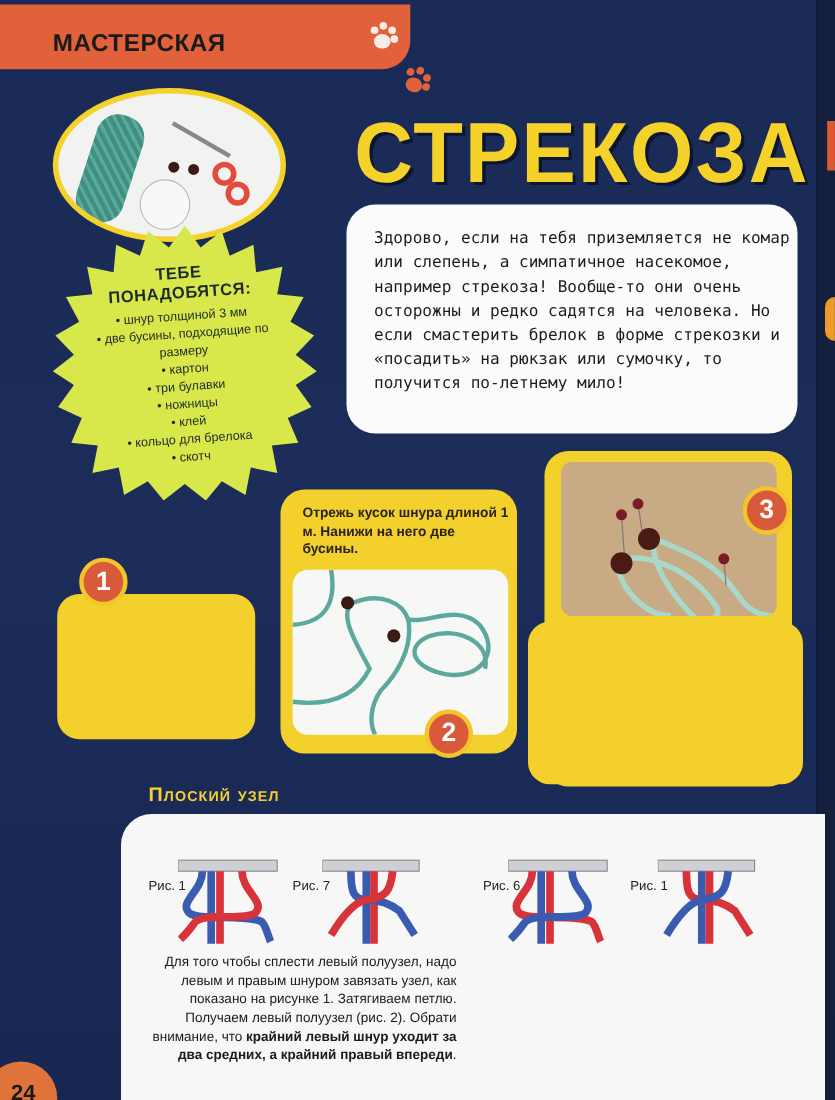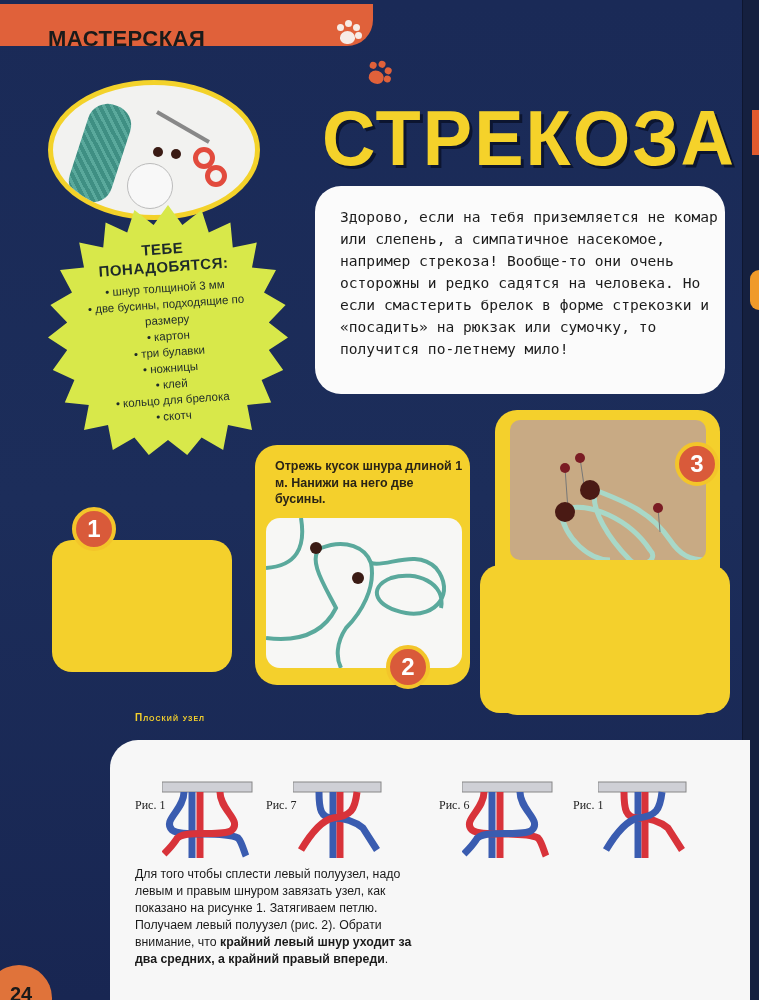--- a/index.html
+++ b/index.html
@@ -1,21 +1,21 @@
 <!DOCTYPE html>
 <html><head>
 <meta charset="utf-8">
 <style>
   * { box-sizing: border-box; margin: 0; padding: 0; }
   body { width: 759px; height: 1000px; overflow: hidden; background: #1b2b55; font-family: "DejaVu Sans", sans-serif; }
   .page { position: relative; width: 759px; height: 1000px; background: linear-gradient(180deg, #1a2a57 0%, #1c2d5a 50%, #182652 100%); overflow: hidden; }
   .spine { position: absolute; left: 742px; top: 0; width: 17px; height: 1000px; background: #15203f; border-left: 1px solid #0e1630; }
   .spine-red { position: absolute; left: 752px; top: 110px; width: 7px; height: 45px; background: #e05a2e; }
   .spine-orange { position: absolute; left: 750px; top: 270px; width: 9px; height: 40px; border-radius: 20px 0 0 20px; background: #f09a2a; }
-  .header-bar { position: absolute; left: 0; top: 4px; width: 373px; height: 42px; background: #e0613a; border-radius: 0 0 26px 0; }
+  .header-bar { position: absolute; left: 0; top: 4px; width: 373px; height: 59px; background: #e0613a; border-radius: 0 0 26px 0; }
   .header-title { position: absolute; left: 48px; top: 22px; font-family: "Liberation Sans", sans-serif; font-weight: bold; font-size: 22px; color: #1a1a1a; letter-spacing: 0.5px; }
   .paw { position: absolute; width: 28px; height: 28px; }
   .paw .pad { position: absolute; left: 6px; top: 11px; width: 15px; height: 13px; border-radius: 50% 50% 45% 45%; }
   .paw .toe { position: absolute; width: 7px; height: 7px; border-radius: 50%; }
   .paw .t1 { left: 3px; top: 4px; } .paw .t2 { left: 11px; top: 0px; } .paw .t3 { left: 19px; top: 4px; } .paw .t4 { left: 21px; top: 12px; }
   .paw-white .pad, .paw-white .toe { background: #f7ece6; }
   .paw-orange .pad, .paw-orange .toe { background: #e0613a; }
   .main-title { position: absolute; left: 322px; top: 96px; font-family: "Liberation Sans", sans-serif; font-weight: bold; font-size: 74px; color: #f5d22a; letter-spacing: 2px; text-shadow: 3px 3px 0 #0c1530; transform: scaleY(1.05); }
   .supplies-photo { position: absolute; left: 48px; top: 80px; width: 212px; height: 140px; border-radius: 50%; background: #f2f2f0; border: 5px solid #f3d22a; overflow: hidden; }
   .yarn { position: absolute; left: 25px; top: 18px; width: 44px; height: 100px; background: repeating-linear-gradient(45deg, #3f8f83 0 4px, #5aa99c 4px 7px); border-radius: 20px; transform: rotate(18deg); }
@@ -31,26 +31,26 @@
   .intro-box { position: absolute; left: 315px; top: 186px; width: 410px; height: 208px; background: #fbfbfb; border-radius: 26px; }
   .intro-text { position: absolute; left: 340px; top: 206px; width: 380px; font-family: "DejaVu Sans Mono", monospace; font-size: 14.6px; line-height: 22px; color: #1c1c1c; }
   .step-badge { position: absolute; width: 44px; height: 44px; border-radius: 50%; background: #d95a3a; border: 4px solid #f3c52a; color: #fff; font-family: "Liberation Sans", sans-serif; font-weight: bold; font-size: 24px; text-align: center; line-height: 36px; }
   .step1-box { position: absolute; left: 52px; top: 540px; width: 180px; height: 132px; background: #f4d02c; border-radius: 20px; }
   .step-text { position: absolute; font-family: "Liberation Sans", sans-serif; font-size: 12.5px; line-height: 16.5px; color: #2a2416; font-weight: bold; }
   .step2-box { position: absolute; left: 255px; top: 445px; width: 215px; height: 240px; background: #f4d02c; border-radius: 22px; }
   .step2-photo { position: absolute; left: 266px; top: 518px; width: 196px; height: 150px; background: #f7f7f5; border-radius: 14px; overflow: hidden; }
   .step3-box { position: absolute; left: 495px; top: 410px; width: 225px; height: 305px; background: #f4d02c; border-radius: 22px; }
   .step3-photo { position: absolute; left: 510px; top: 420px; width: 196px; height: 140px; background: #c8aa84; border-radius: 10px; overflow: hidden; }
   .step3-textbox { position: absolute; left: 480px; top: 565px; width: 250px; height: 148px; background: #f4d02c; border-radius: 20px; }
-  .section-label { position: absolute; left: 135px; top: 712px; font-family: "Liberation Sans", sans-serif; font-weight: bold; font-size: 10px; color: #f4d02c; letter-spacing: 1px; font-variant: small-caps; }
+  .section-label { position: absolute; left: 135px; top: 712px; font-family: "Liberation Sans", sans-serif; font-weight: bold; font-size: 18px; color: #f4d02c; letter-spacing: 1px; font-variant: small-caps; }
   .knot-panel { position: absolute; left: 110px; top: 740px; width: 640px; height: 270px; background: #f7f7f7; border-radius: 28px 0 0 0; }
   .knot-intro { position: absolute; left: 135px; top: 752px; font-family: "Liberation Sans", sans-serif; font-weight: bold; font-size: 12.5px; color: #1a1a1a; }
-  .fig-label { position: absolute; font-family: Liberation Serif, serif; font-size: 12px; color: #222; }
+  .fig-label { position: absolute; font-family: Liberation Sans, sans-serif; font-size: 12px; color: #222; }
   .fig { position: absolute; width: 92px; height: 80px; }
-  .knot-text { position: absolute; font-family: "Liberation Sans", sans-serif; font-size: 12.3px; line-height: 17px; color: #1a1a1a; }
+  .knot-text { position: absolute; font-family: "Liberation Sans", sans-serif; font-size: 12.3px; line-height: 17px; color: #1a1a1a; text-align: right; }
   .knot-text b { font-weight: bold; }
   .page-number { position: absolute; left: -14px; top: 965px; width: 66px; height: 66px; border-radius: 50%; background: #e0733a; }
   .page-number span { position: absolute; left: 24px; top: 18px; font-family: "Liberation Sans", sans-serif; font-weight: bold; font-size: 20px; color: #1a1a1a; }
 </style>
 </head>
 <body>
 
 <div class="page">
   <div class="spine"></div>
   <div class="spine-red"></div>

